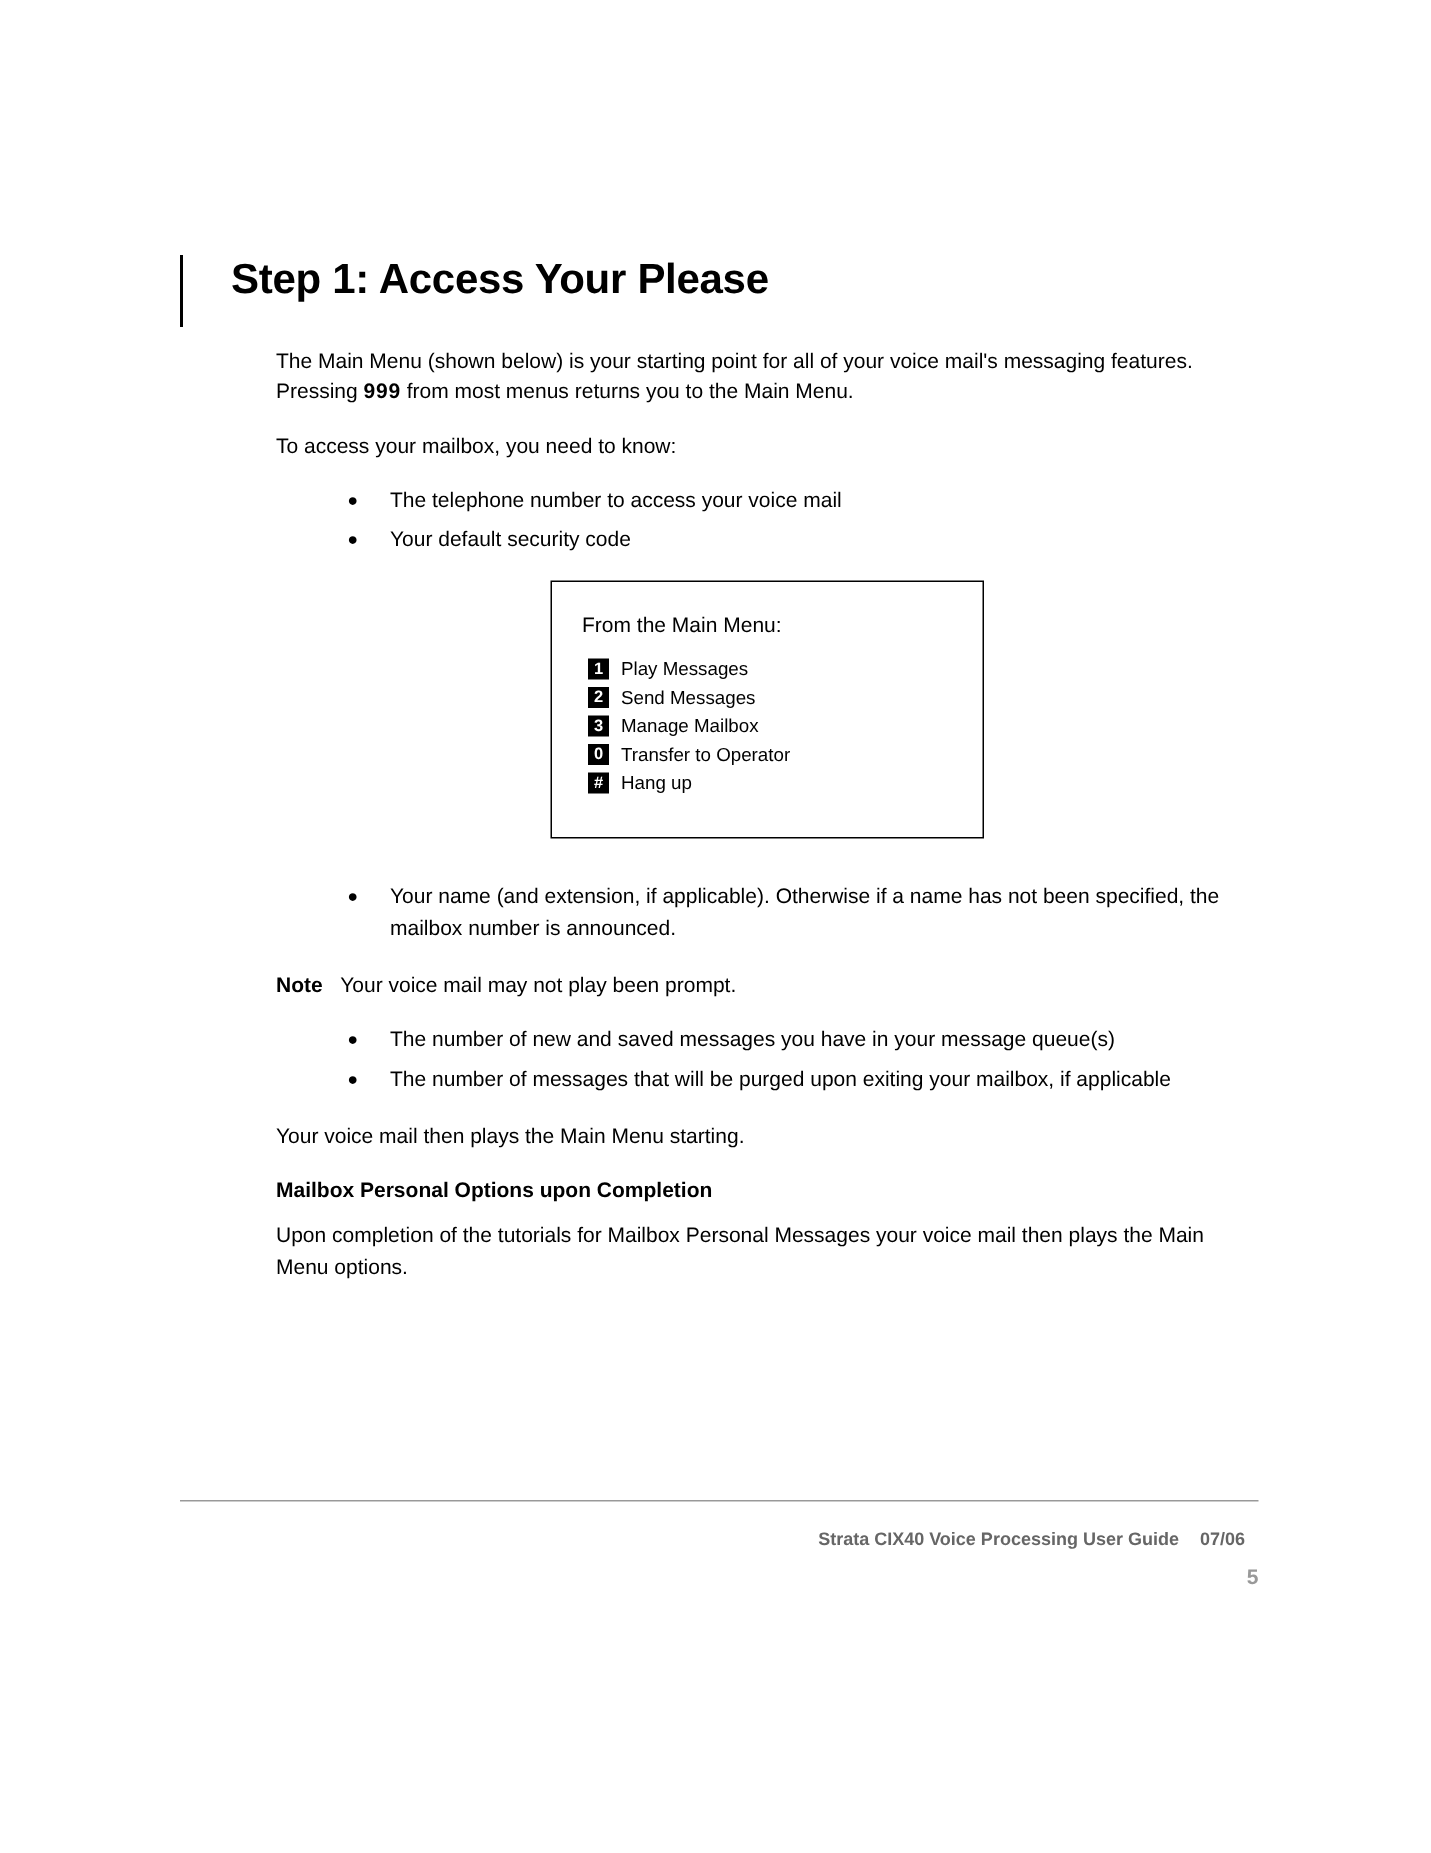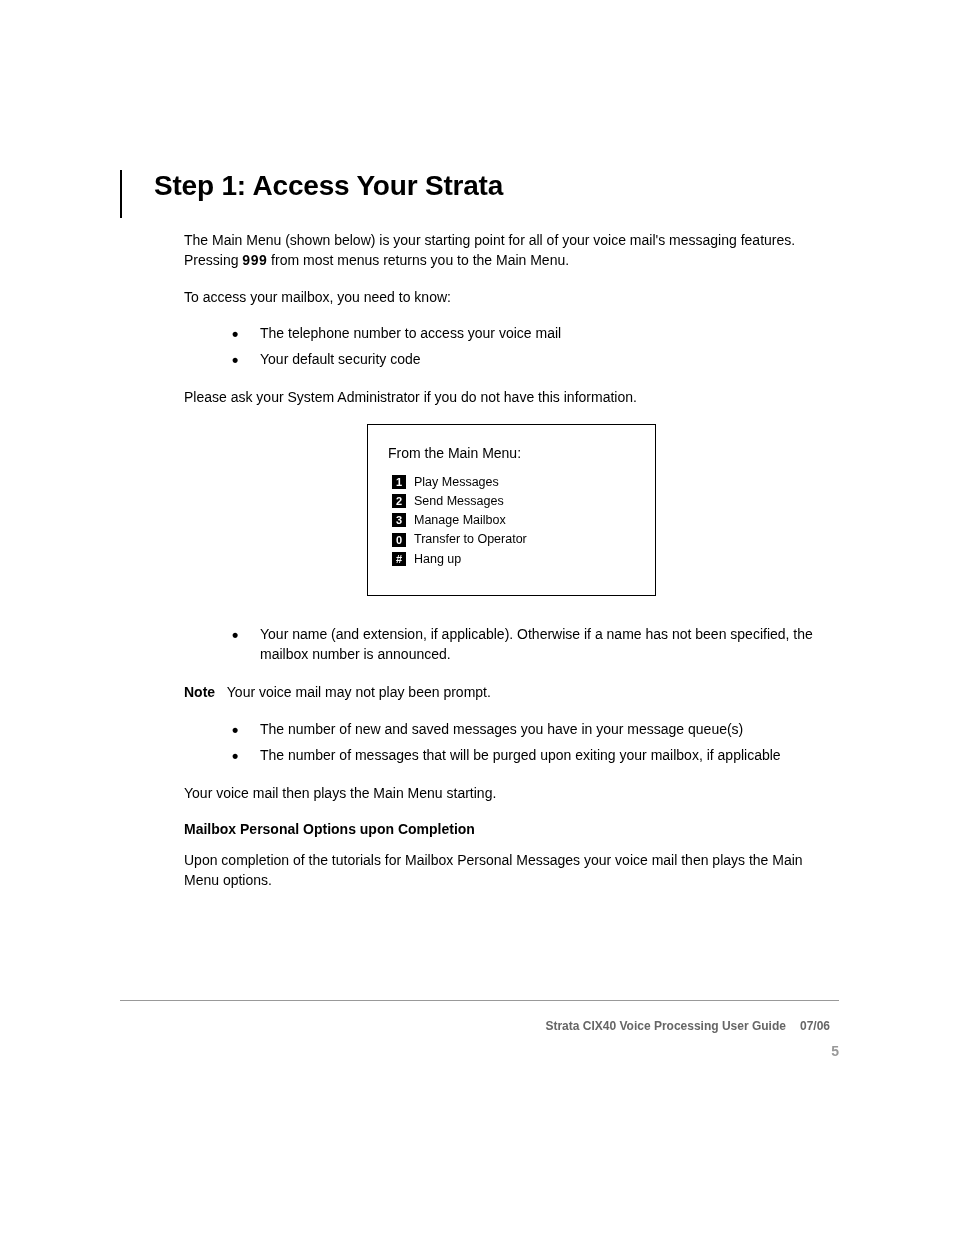--- a/index.html
+++ b/index.html
@@ -131,35 +131,34 @@
       font-weight: 700;
       color: #999;
     }
   </style>
 </head>
 <body>
 
 <div class="page">
   <div class="edit-mark"></div>
 
-  <h1 class="heading">Step 1:  Access Your Strata</h1>
+  <h1 class="heading">Step 1:  Access Your Please</h1>
 
   <div class="body">
     <p class="para1">
       <span>The Main Menu (shown below) is your starting point for all of your voice mail's messaging features. Pressing </span><span class="key999">999</span><span> from most menus returns you to the Main Menu.</span>
     </p>
 
     <p class="para1">To access your mailbox, you need to know:</p>
 
     <ul class="bullets">
       <li>The telephone number to access your voice mail</li>
       <li>Your default security code</li>
     </ul>
 
-    <p class="para1">Please ask your System Administrator if you do not have this information.</p>
 
 
     <div class="box-row">
       <div class="option-box">
         <div class="box-title">From the Main Menu:</div>
         <ul class="box-list">
           <li>
               <span class="keycap">1</span>
               <span>Play Messages</span>
             </li>

